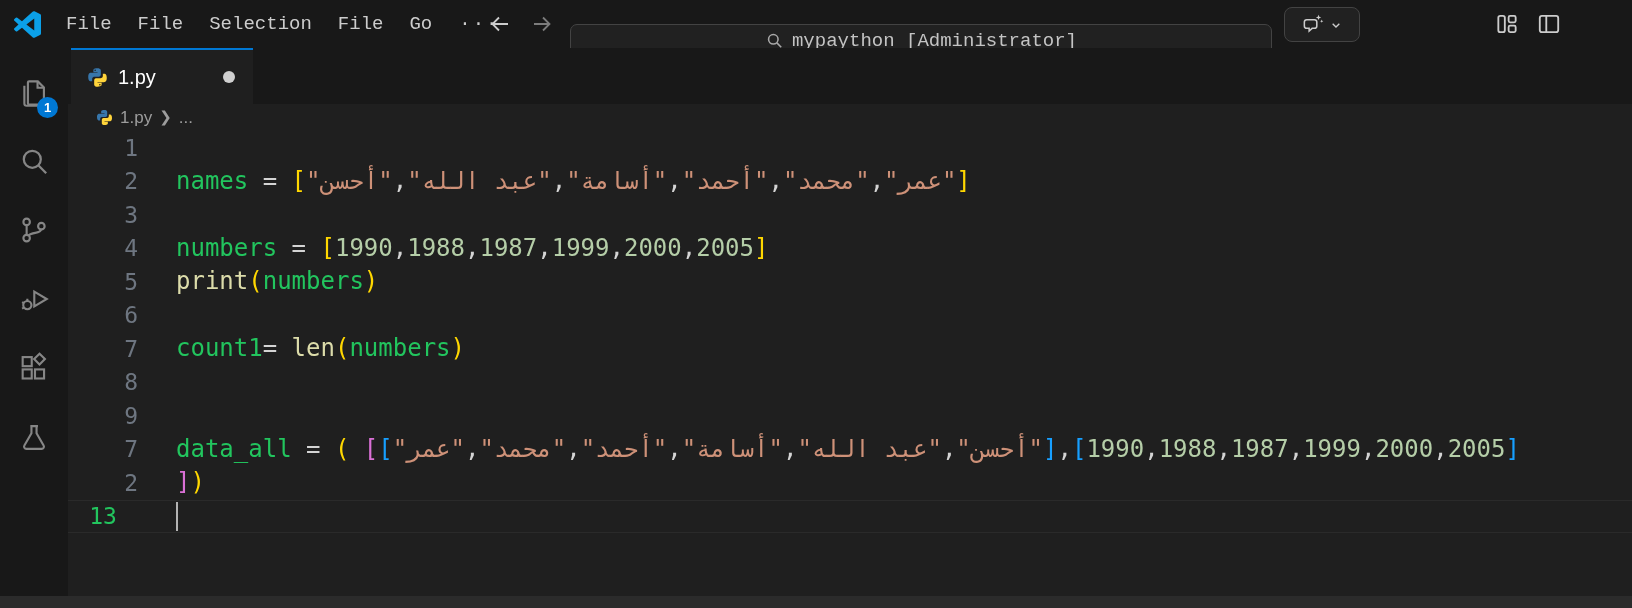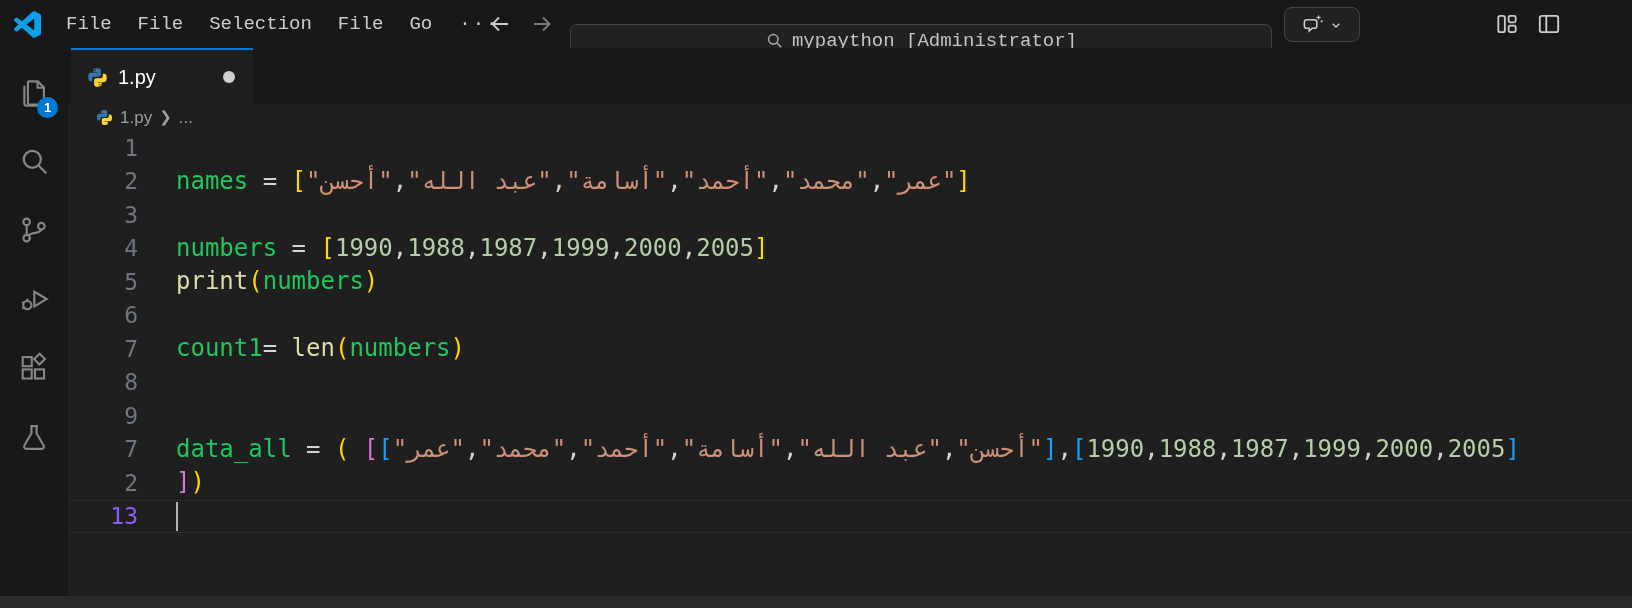--- a/index.html
+++ b/index.html
@@ -62,21 +62,21 @@
   .bc-text { font-size:17px; color:#9d9d9d; }
   .bc-sep { font-size:15px; color:#9d9d9d; transform:translateY(-1px); }
   
   .editor { position:absolute; left:68px; top:131px; width:1564px; }
   .row { display:flex; height:33.5px; align-items:center; }
   .row.cur { box-shadow: inset 0 1px 0 #2a2a2a, inset 0 -1px 0 #2a2a2a; }
   .ln {
     width:70px; text-align:right; color:#6e7681; flex:none;
     font-family:"DejaVu Sans Mono","DejaVu Sans",monospace; font-size:23px;
   }
-  .ln.lncur { color:#8b5cf6; }
+  .ln.lncur { color:#22c55e;text-align:center; }
   .code {
     margin-left:38px; white-space:pre;
     font-family:"DejaVu Sans Mono","DejaVu Sans",monospace; font-size:24px; line-height:33.5px;
   }
   .tok.v   { color:#22c55e; }
   .tok.o   { color:#d4d4d4; }
   .tok.fn  { color:#dcdcaa; }
   .tok.str { color:#ce9178; }
   .tok.num { color:#b5cea8; }
   .tok.b1  { color:#ffd700; }

